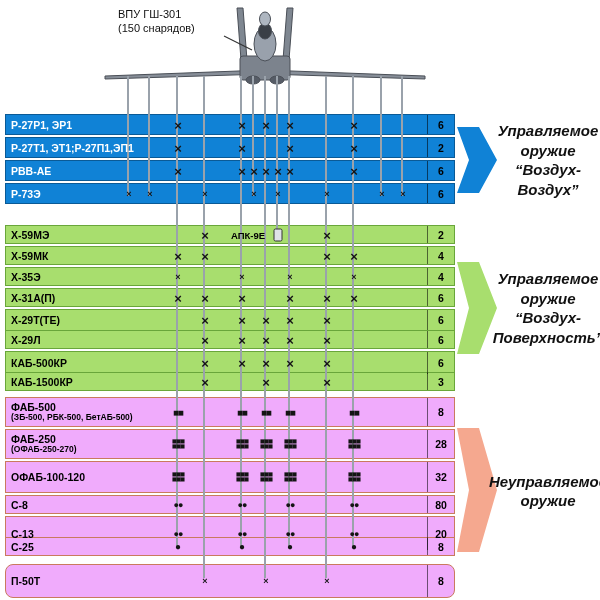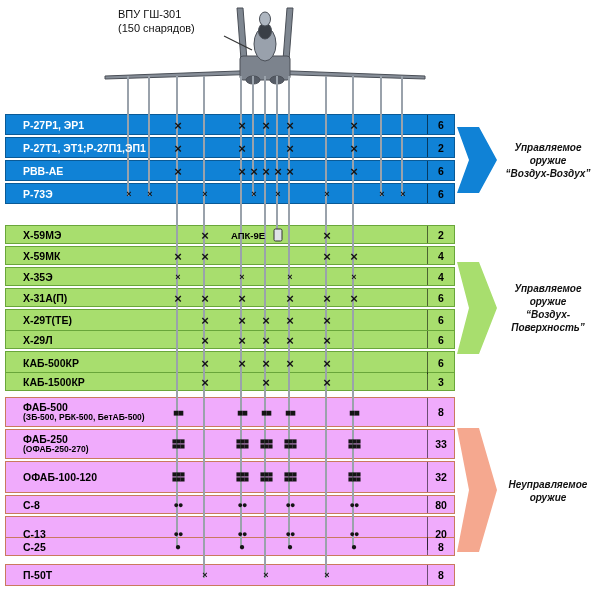--- a/index.html
+++ b/index.html
@@ -10,21 +10,21 @@
   .annotation{position:absolute;left:118px;top:8px;width:134px;text-align:left;
               font-size:11px;color:#111;line-height:1.25;}
 
   
   .row{position:absolute;left:5px;width:450px;box-sizing:border-box;border:1px solid rgba(0,0,0,.45);}
   .sec0{background:#1082d6;border-color:#0a5a96;}
   .sec1{background:#a8de6e;border-color:#69a63a;}
   .sec2{background:#f0abfc;border-color:#c97a5e;}
   .rlabel{position:absolute;left:5px;top:50%;transform:translateY(-50%);
           font-weight:bold;font-size:10.5px;line-height:1.15;color:#000;
-          white-space:nowrap;z-index:4;margin-left:12px;}
+          white-space:nowrap;z-index:4;}
   .sec0 .rlabel{color:#fff;}
   .rlabel .sub{font-size:8.5px;font-weight:bold;}
   .count{position:absolute;right:0;top:0;bottom:0;width:26px;display:flex;
          align-items:center;justify-content:center;font-weight:bold;font-size:10.5px;
          color:#000;border-left:1px solid rgba(0,0,0,.55);z-index:4;}
   .extra{position:absolute;top:50%;transform:translate(-50%,-50%);
          font-weight:bold;font-size:9.5px;color:#000;z-index:4;white-space:nowrap;}
 
   
   .vline{position:absolute;width:2px;background:#9aa2ab;}
@@ -44,21 +44,21 @@
   .arrow{position:absolute;left:457px;width:40px;
          clip-path:polygon(0 0,55% 0,100% 50%,55% 100%,0 100%,30% 50%);}
   .arrow-aa{top:127px;height:66px;background:#1082d6;}
   .arrow-as{top:262px;height:92px;background:#a8de6e;}
   .arrow-ug{top:428px;height:124px;background:#f5a88f;}
   .alabel{position:absolute;left:497px;width:102px;display:flex;align-items:center;justify-content:center;}
   .alabel-aa{top:114px;height:92px;}
   .alabel-as{top:225px;height:166px;}
   .alabel-ug{top:397px;height:188px;}
   .alabel .txt{white-space:pre-line;text-align:center;font-style:italic;font-weight:bold;
-               font-size:10px;line-height:1.3;color:#111;}
+               font-size:15px;line-height:1.3;color:#111;}
 </style>
 </head>
 <body>
 
 <div id="stage">
 
   <svg width="600" height="112" viewBox="0 0 600 112" style="position:absolute;left:0;top:0;">
     <g stroke="#4a4f57" stroke-width="1">
       <polygon points="105,76 265,70 425,76 425,79 265,74 105,79" fill="#878e98"></polygon>
       <polygon points="237,8 243,8 247,60 241,60" fill="#7f8791"></polygon>
@@ -240,21 +240,21 @@
       <span class="mark g-sq2" style="left: 236px;">◼◼</span>
       <span class="mark g-sq2" style="left: 260px;">◼◼</span>
       <span class="mark g-sq2" style="left: 284px;">◼◼</span>
       <span class="mark g-sq2" style="left: 348px;">◼◼</span>
     </div>
     <div class="row sec2" style="top: 429px; height: 30px;">
       <div class="rlabel">
         <div>ФАБ-250</div>
         <div class="sub">(ОФАБ-250-270)</div>
       </div>
-      <div class="count">33</div>
+      <div class="count">28</div>
       <span class="mark g-cluster" style="left: 172px;">◼◼◼
 ◼◼◼</span>
       <span class="mark g-cluster" style="left: 236px;">◼◼◼
 ◼◼◼</span>
       <span class="mark g-cluster" style="left: 260px;">◼◼◼
 ◼◼◼</span>
       <span class="mark g-cluster" style="left: 284px;">◼◼◼
 ◼◼◼</span>
       <span class="mark g-cluster" style="left: 348px;">◼◼◼
 ◼◼◼</span>
@@ -298,21 +298,21 @@
     <div class="row sec2" style="top: 537px; height: 19px;">
       <div class="rlabel">
         <div>С-25</div>
       </div>
       <div class="count">8</div>
       <span class="mark g-dot1" style="left: 172px;">●</span>
       <span class="mark g-dot1" style="left: 236px;">●</span>
       <span class="mark g-dot1" style="left: 284px;">●</span>
       <span class="mark g-dot1" style="left: 348px;">●</span>
     </div>
-    <div class="row sec2" style="top: 564px; height: 22px;">
+    <div class="row sec2" style="top: 564px; height: 34px; border-radius: 8px;">
       <div class="rlabel">
         <div>П-50Т</div>
       </div>
       <div class="count">8</div>
       <span class="mark g-xs" style="left: 199px;">×</span>
       <span class="mark g-xs" style="left: 260px;">×</span>
       <span class="mark g-xs" style="left: 321px;">×</span>
     </div>
     <div class="vline" style="left: 127px; top: 76px; height: 120px;"></div>
     <div class="vline" style="left: 148px; top: 76px; height: 120px;"></div>

